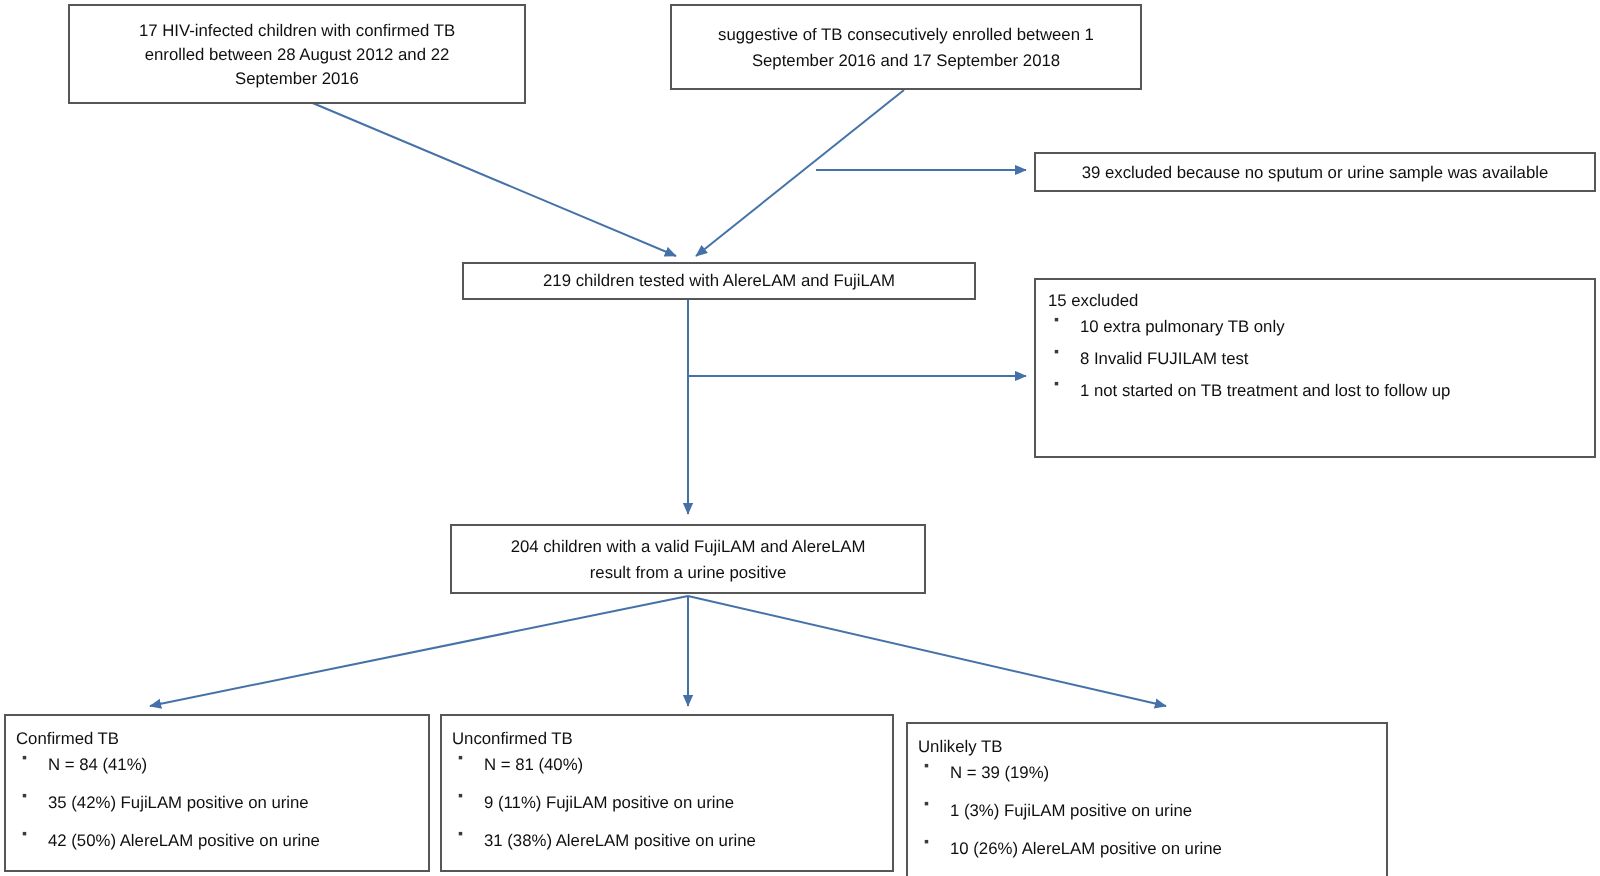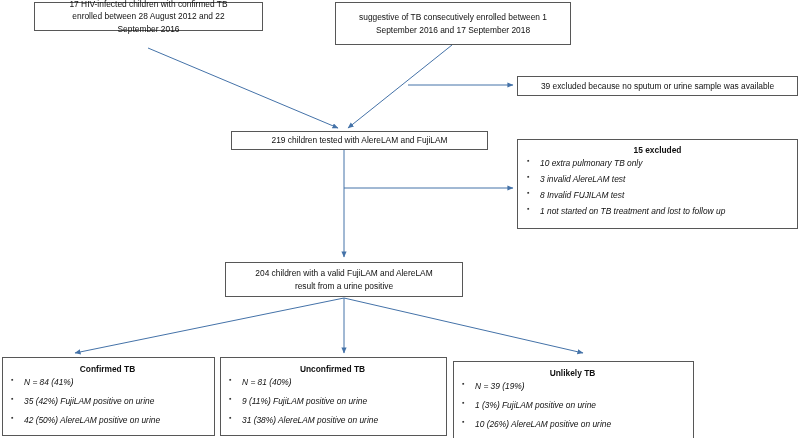--- a/index.html
+++ b/index.html
@@ -42,38 +42,37 @@
     justify-content: center;
     text-align: center;
     padding: 3px 6px;
   }
   .box .line {
     display: block;
     white-space: nowrap;
   }
   .box-title {
     display: block;
-    text-align: center;
-    font-weight: bold;
+    text-align: left;
+    font-weight: normal;
     font-size: 8.4px;
     margin: 0 0 2px 0;
   }
   ul.bullets {
     list-style: none;
     margin: 0;
     padding: 0;
   }
   ul.bullets li {
     position: relative;
     padding-left: 16px;
     margin: 0 0 6px 0;
     font-size: 8.4px;
     line-height: 1.2;
     white-space: nowrap;
-    font-style: italic;
   }
   ul.bullets li:last-child { margin-bottom: 0; }
   ul.bullets li::before {
     content: "\25AA";
     position: absolute;
     left: 3px;
     top: -1px;
     font-size: 7px;
     color: #3a3a3a;
   }
@@ -105,21 +104,21 @@
 
     <line x1="344" y1="150" x2="344" y2="257" stroke="#4472a8" stroke-width="1" marker-end="url(#ah)"></line>
 
     <line x1="344" y1="188" x2="513" y2="188" stroke="#4472a8" stroke-width="1" marker-end="url(#ah)"></line>
 
     <line x1="344" y1="298" x2="75" y2="353" stroke="#4472a8" stroke-width="1" marker-end="url(#ah)"></line>
     <line x1="344" y1="298" x2="344" y2="353" stroke="#4472a8" stroke-width="1" marker-end="url(#ah)"></line>
     <line x1="344" y1="298" x2="583" y2="353" stroke="#4472a8" stroke-width="1" marker-end="url(#ah)"></line>
   </svg>
 
-  <div class="box center" style="left:34px; top:2px; width:229px; height:29px;">
+  <div class="box center" style="left:34px; top:2px; width:229px; height:50px;">
     <span class="line">17 HIV-infected children with confirmed TB</span>
     <span class="line">enrolled between 28 August 2012 and 22</span>
     <span class="line">September 2016</span>
   </div>
 
   <div class="box center" style="left:335px; top:2px; width:236px; height:43px;">
     <span class="line">suggestive of TB consecutively enrolled between 1</span>
     <span class="line">September 2016 and 17 September 2018</span>
   </div>
 
@@ -128,21 +127,20 @@
   </div>
 
   <div class="box center" style="left:231px; top:131px; width:257px; height:19px;">
     <span class="line">219 children tested with AlereLAM and FujiLAM</span>
   </div>
 
   <div class="box excl-box" style="left:517px; top:139px; width:281px; height:90px;">
     <span class="box-title">15 excluded</span>
     <ul class="bullets">
       <li>10 extra pulmonary TB only</li>
-      <li>3 invalid AlereLAM test</li>
       <li>8 Invalid FUJILAM test</li>
       <li>1 not started on TB treatment and lost to follow up</li>
     </ul>
   </div>
 
   <div class="box center" style="left:225px; top:262px; width:238px; height:35px;">
     <span class="line">204 children with a valid FujiLAM and AlereLAM</span>
     <span class="line">result from a urine positive</span>
   </div>
 

